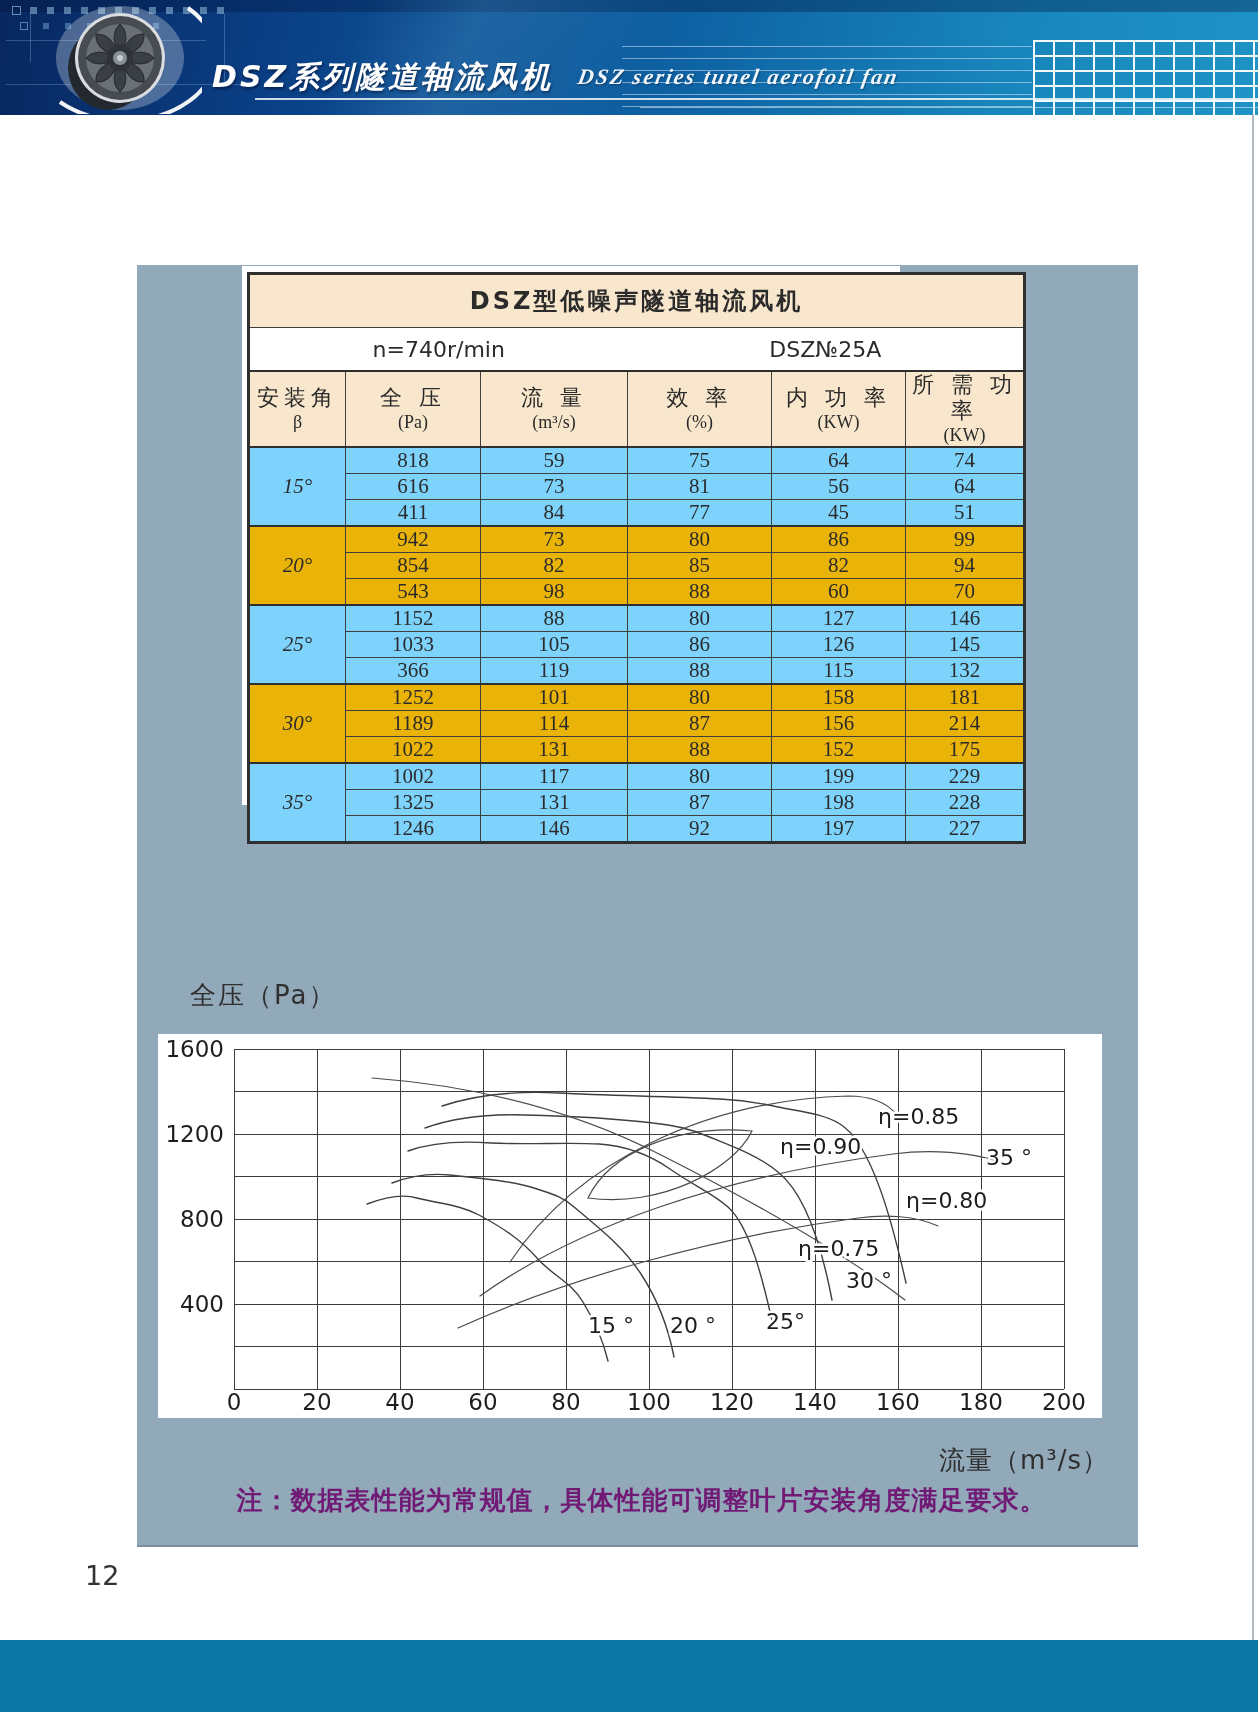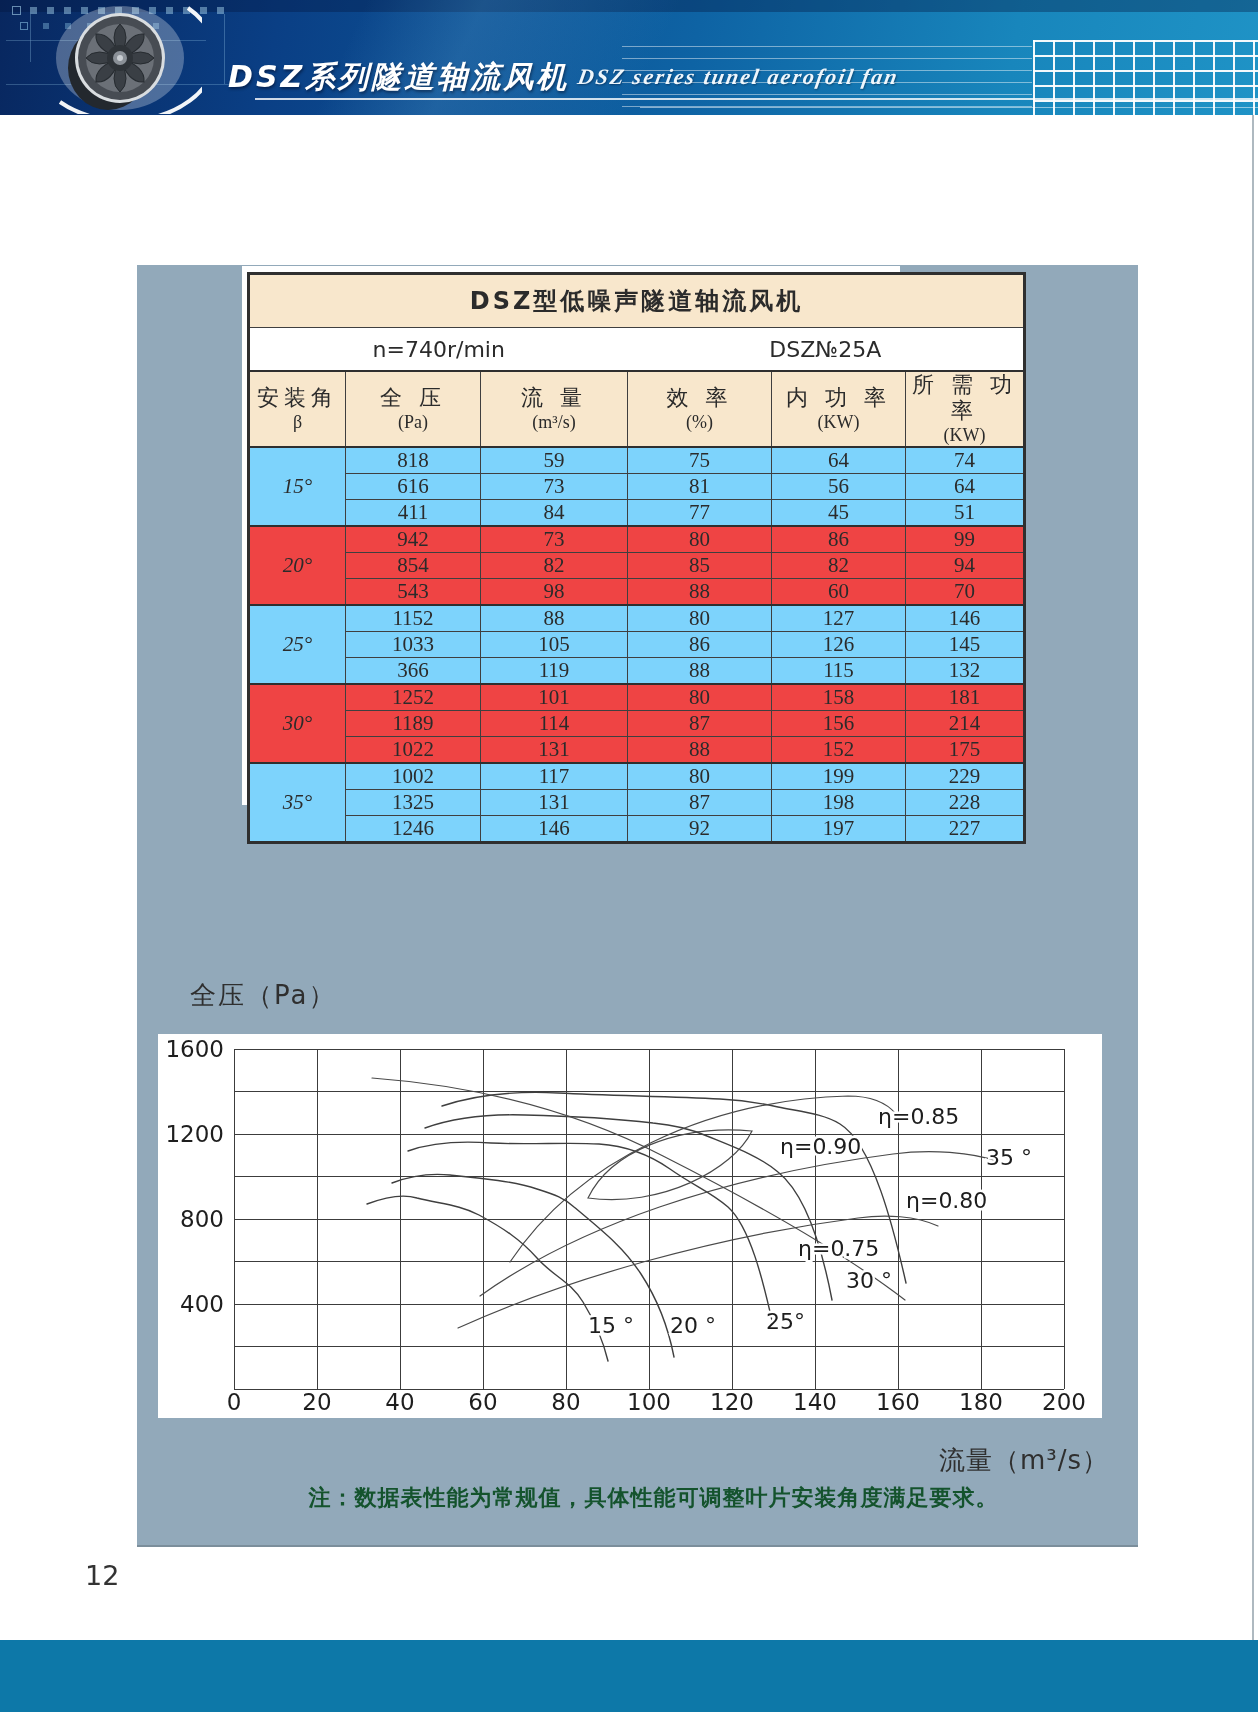--- a/index.html
+++ b/index.html
@@ -21,21 +21,21 @@
       119px 0 0 -1px rgba(168,212,238,.8),136px 0 0 -1px rgba(168,212,238,.8),
       153px 0 0 -1px rgba(168,212,238,.8),170px 0 0 -1px rgba(168,212,238,.8),
       187px 0 0 -1px rgba(168,212,238,.8),204px 0 0 -1px rgba(168,212,238,.8);}
   .pad-row2{position:absolute;left:20px;top:22px;width:6px;height:6px;border:1px solid #86bde0;
     box-shadow:22px 0 0 -1px rgba(134,189,224,.7),44px 0 0 -1px rgba(134,189,224,.7),
       66px 0 0 -1px rgba(134,189,224,.7),88px 0 0 -1px rgba(134,189,224,.7),
       110px 0 0 -1px rgba(134,189,224,.7),132px 0 0 -1px rgba(134,189,224,.7);}
   .trace-v{position:absolute;width:1px;background:rgba(160,210,240,.5);}
   .trace-h{position:absolute;height:1px;background:rgba(160,210,240,.45);}
   .fan-img{position:absolute;left:42px;top:2px;width:160px;height:112px;}
-  .h-title-cn{position:absolute;left:228px;top:57px;color:#ffffff;font-size:30px;font-weight:bold;
+  .h-title-cn{position:absolute;left:212px;top:57px;color:#ffffff;font-size:30px;font-weight:bold;
     font-style:italic;letter-spacing:3px;text-shadow:1px 2px 3px rgba(0,0,20,.45);}
   .h-title-en{position:absolute;left:578px;top:64px;color:#eef6fc;font-size:22px;
     font-family:"Liberation Serif",serif;font-style:italic;font-weight:bold;letter-spacing:2px;
     transform:skewX(-10deg);text-shadow:1px 1px 2px rgba(0,0,20,.4);}
   .h-grid{position:absolute;right:0;top:40px;width:225px;height:75px;
     background-image:repeating-linear-gradient(to right,rgba(255,255,255,.95) 0 2px,transparent 2px 20px),
                      repeating-linear-gradient(to bottom,rgba(255,255,255,.95) 0 2px,transparent 2px 15px);}
   .h-lines{position:absolute;right:226px;top:46px;width:410px;height:62px;
     background-image:repeating-linear-gradient(to bottom,rgba(255,255,255,.45) 0 1px,transparent 1px 12px);}
   .h-rule1{position:absolute;top:98px;left:255px;right:0;height:2px;background:rgba(255,255,255,.8);}
@@ -52,31 +52,31 @@
   table.spec td{border:1.5px solid #3f3f3f;text-align:center;padding:0;color:#2b2b2b;}
   td.t-title{height:52px;background:#f8e7cc;font-size:24px;font-weight:600;letter-spacing:3px;color:#2d2d2d;
     border-bottom:2.5px solid #2f2f2f;}
   tr.t-info td{height:42px;background:#ffffff;font-size:22px;border-left:none;border-right:none;
     border-bottom:2.5px solid #2f2f2f;}
   tr.t-head td{height:56px;background:#f8e7cc;border-bottom:2.5px solid #2f2f2f;}
   tr.t-head .cn{font-size:22px;letter-spacing:5px;line-height:26px;}
   tr.t-head .un{font-size:18px;font-family:"Liberation Serif",serif;line-height:22px;}
   tr.drow td{height:23.3px;font-size:21px;font-family:"Liberation Serif",serif;}
   tr.shade-blue td{background:#7dd3fc;}
-  tr.shade-cream td{background:#ef4444;}
+  tr.shade-cream td{background:#eab308;}
   tr.group-first td{border-top:2.5px solid #2f2f2f;}
   td.angle-cell{font-size:21px;font-style:italic;}
 
   
   .y-axis-title{position:absolute;left:53px;top:713px;font-size:26px;color:#2f2f2f;letter-spacing:2px;}
   .chart-panel{position:absolute;left:21px;top:769px;width:944px;height:384px;background:#ffffff;}
   .x-axis-title{position:absolute;left:672px;top:1178px;width:300px;font-size:26px;color:#2f2f2f;
     letter-spacing:1px;text-align:right;}
-  .note{position:absolute;left:16px;top:1218px;width:1001px;text-align:center;font-size:22px;
-    font-weight:700;color:#14532d;letter-spacing:1px;}
+  .note{position:absolute;left:4px;top:1218px;width:1001px;text-align:center;font-size:26px;
+    font-weight:700;color:#701a75;letter-spacing:1px;}
 
   
   .page-number{position:absolute;left:85px;top:1560px;font-size:27px;color:#333333;}
   .page-edge{position:absolute;left:1252px;top:115px;width:2px;height:1525px;background:#aeb9c0;}
   .footer-bar{position:absolute;left:0;top:1640px;width:1258px;height:72px;background:#0d78a8;}
 </style>
 </head>
 <body>
 
 <div class="page">

